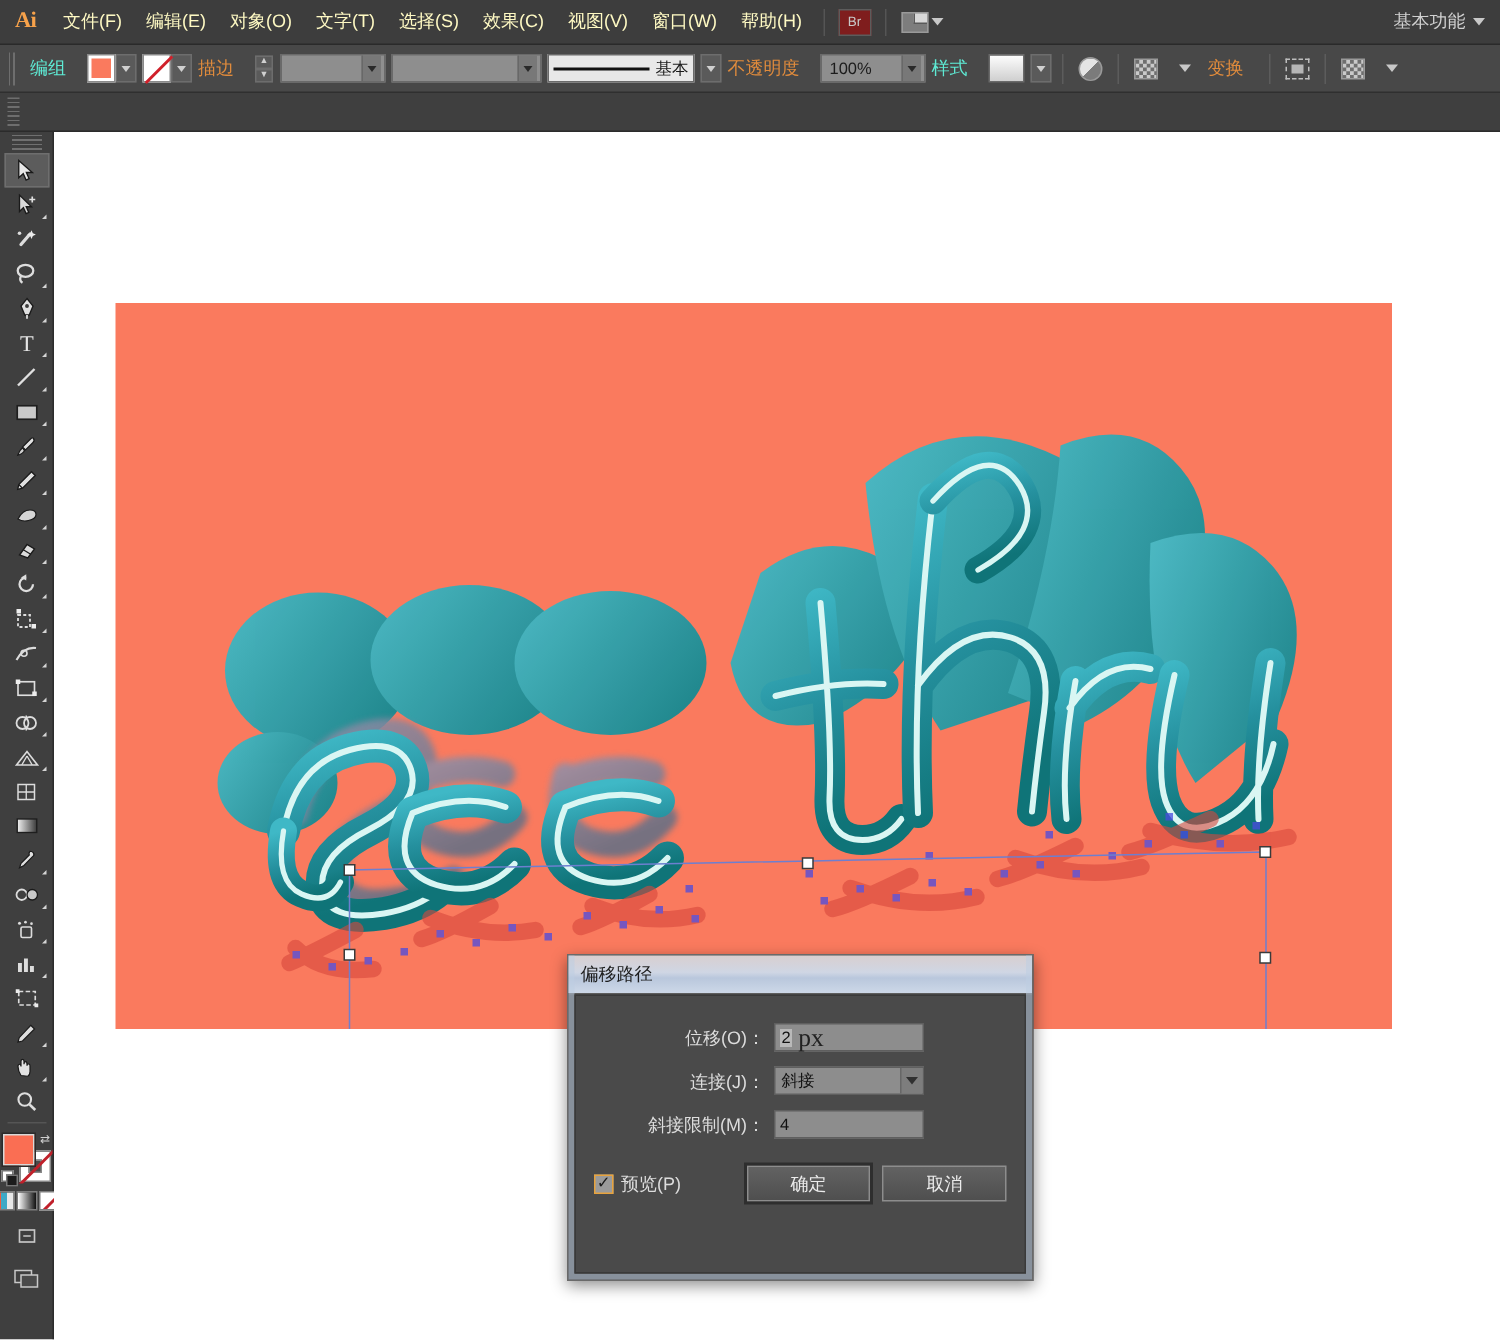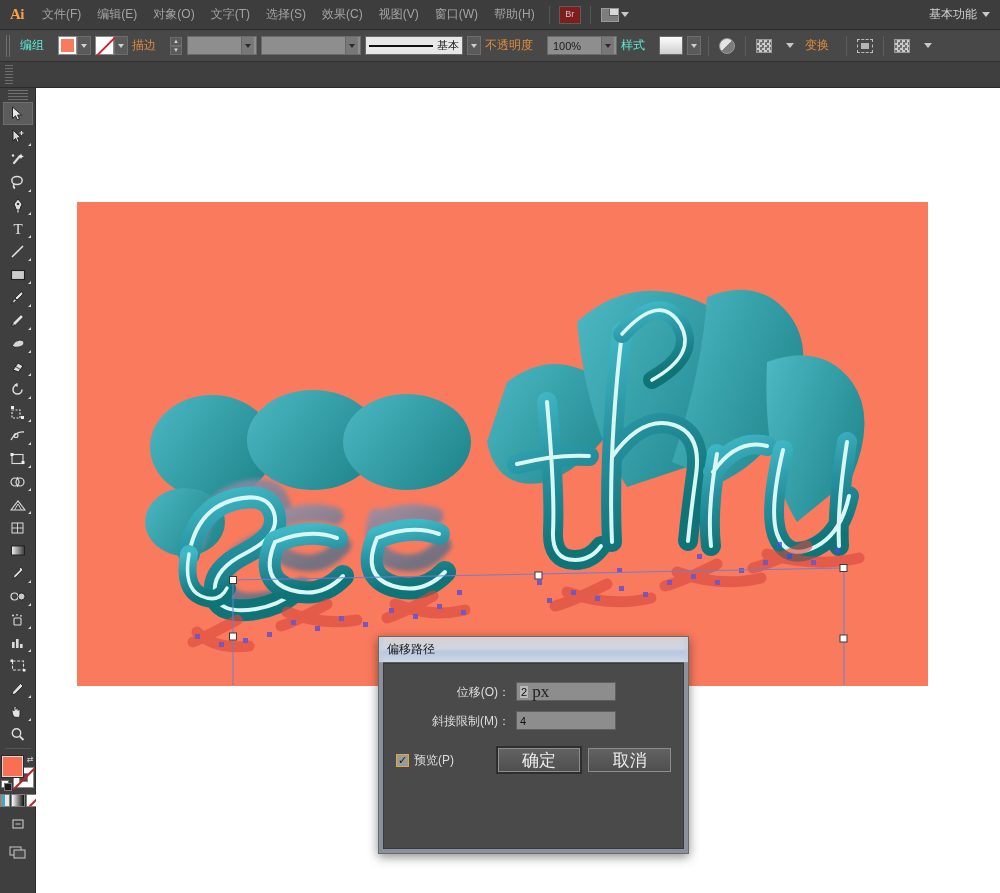--- a/index.html
+++ b/index.html
@@ -19,21 +19,21 @@
     border-bottom: 1px solid #2a2a2a;
   }
   .ai-logo {
     width: 34px; height: 30px;
     display: flex; align-items: center; justify-content: center;
     font-weight: bold; font-size: 15px; color: #f7a24b;
     font-family: "Liberation Serif", serif;
     letter-spacing: -0.5px;
   }
   .menu-item {
-    font-size: 12px; color: #a3a3a3;
+    font-size: 12px; color: #fef9c3;
     padding: 4px 8px; white-space: nowrap;
     cursor: default;
   }
   .mb-sep { width: 1px; height: 18px; background: #555; margin: 0 6px; }
   .mb-icon {
     width: 22px; height: 18px; margin: 0 3px;
     background: #7f1d1d; border: 1px solid #5c5c5c;
     display: flex; align-items: center; justify-content: center;
   }
   .mb-icon .glyph { font-size: 9px; color: #c8c8c8; line-height: 1; }
@@ -316,21 +316,21 @@
   .chk {
     width: 13px; height: 13px; background: #9a9a9a; border: 1px solid #e8a33d;
     display: flex; align-items: center; justify-content: center;
     font-size: 11px; color: #1a1a1a; line-height: 1;
   }
   .chk-label { font-size: 12px; color: #dcdcdc; white-space: nowrap; }
   .dlg-btn {
     height: 24px; width: 88px; margin-left: 8px;
     background: linear-gradient(#626262,#4f4f4f);
     border: 1px solid #8d8d8d;
-    color: #ececec; font-size: 17px;
+    color: #ececec; font-size: 12px;
     display: flex; align-items: center; justify-content: center;
   }
   .dlg-btn.primary { outline: 2px solid #2e2e2e; outline-offset: 0px; }
 </style>
 </head>
 <body>
 
 <div id="app">
 
   <div class="menubar">
@@ -819,20 +819,29 @@
     <div class="dlg-body">
 
       <div class="dlg-row">
         <span class="lbl">位移(O)：</span>
         <div class="dlg-input">
           <span class="val-sel">2</span>
           <span class="unit">px</span>
         </div>
       </div>
 
+      <div class="dlg-row">
+        <span class="lbl">连接(J)：</span>
+        <div class="dlg-select">
+          <span>斜接</span>
+          <span class="dd">
+              <span class="caret"></span>
+            </span>
+        </div>
+      </div>
 
       <div class="dlg-row">
         <span class="lbl">斜接限制(M)：</span>
         <div class="dlg-input">
           <span>4</span>
         </div>
       </div>
 
       <div class="dlg-footer">
         <div class="chk-wrap">

